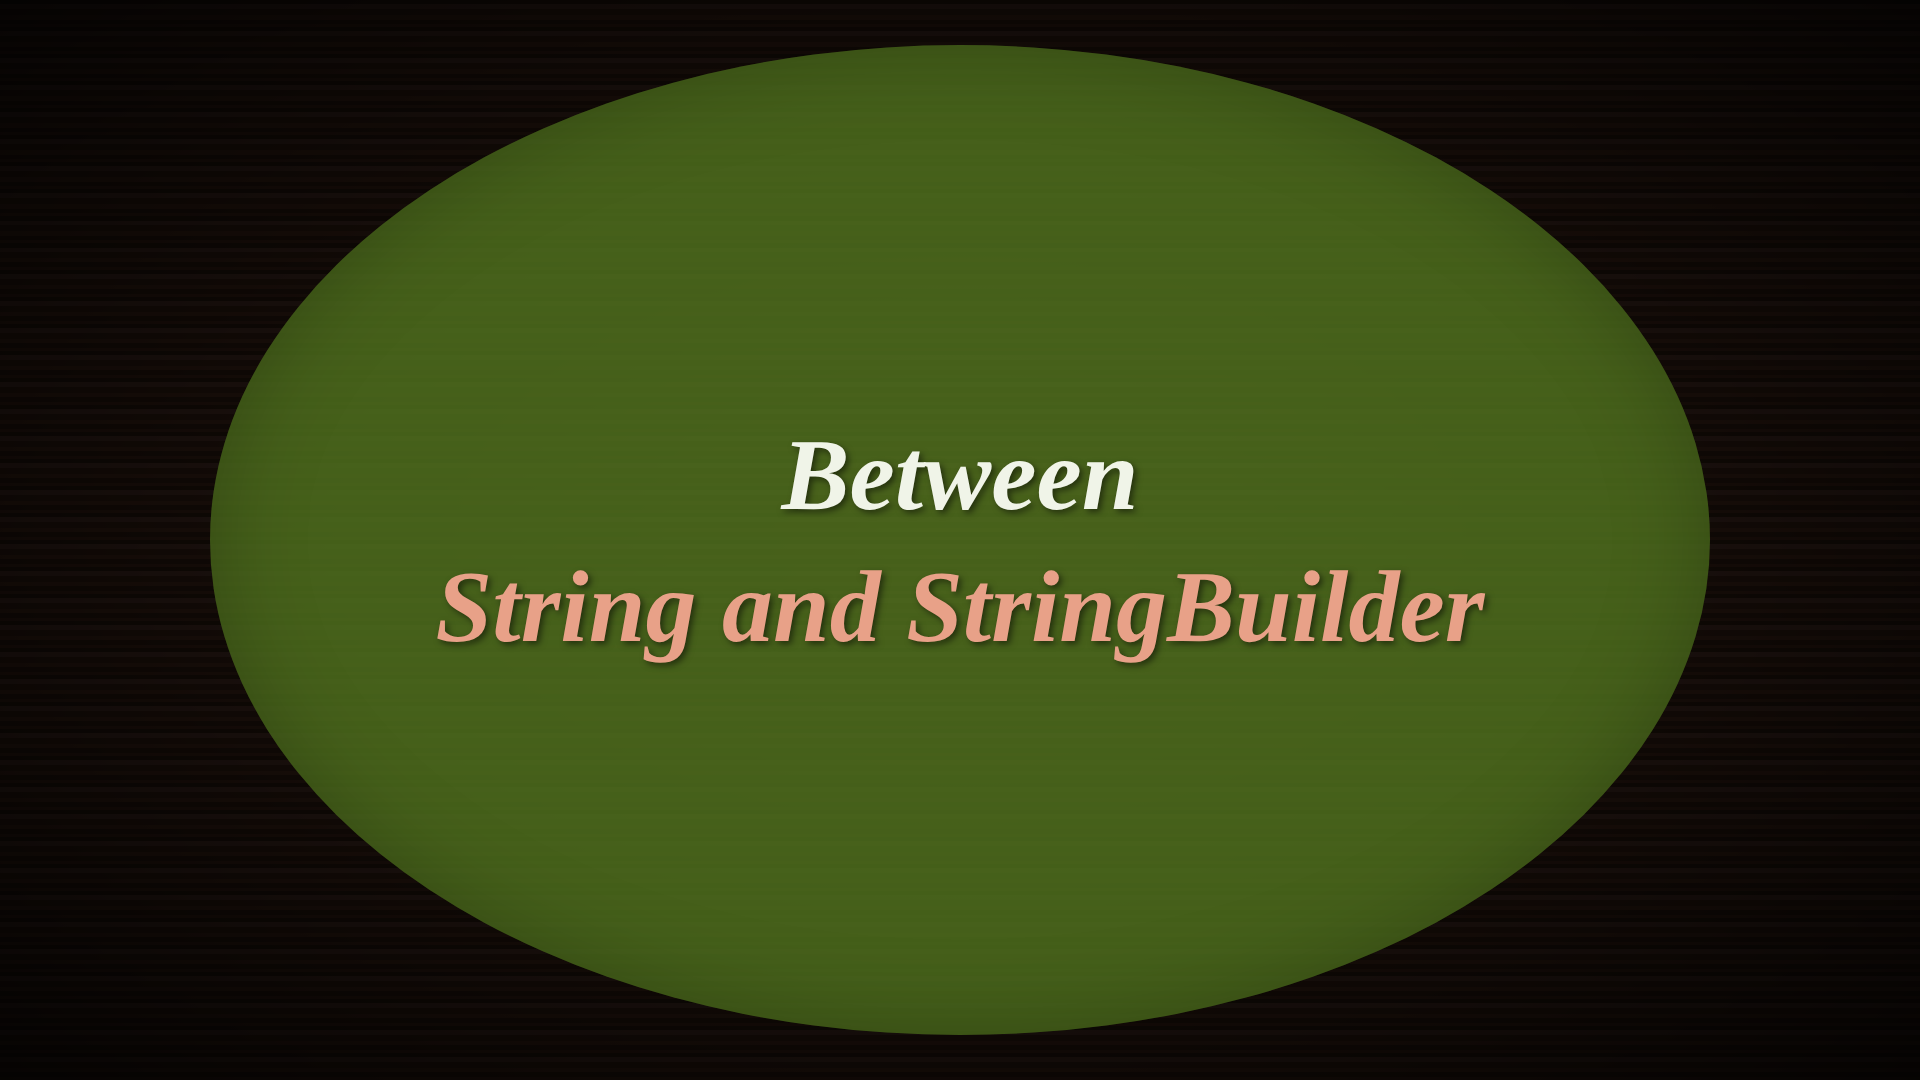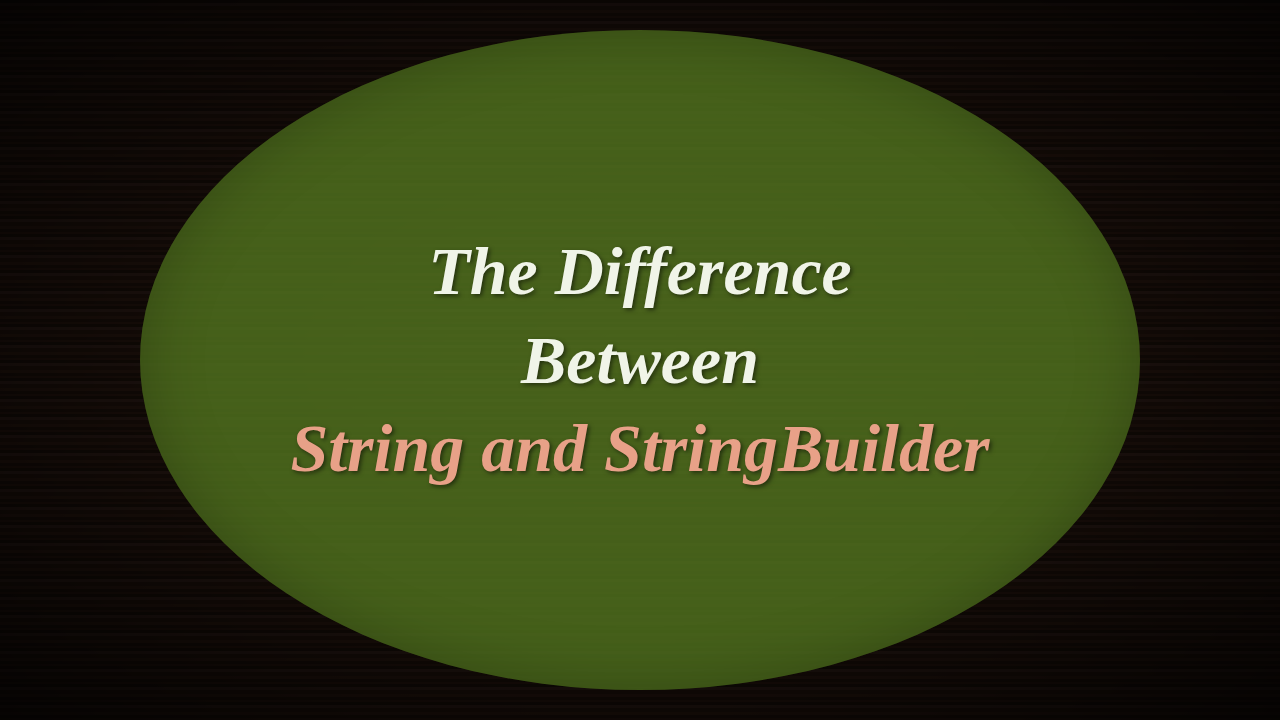--- a/index.html
+++ b/index.html
@@ -43,16 +43,15 @@
     text-shadow: 2px 2px 4px rgba(0,0,0,0.5);
     white-space: nowrap;
   }
   .light { color: #f0f4e8; }
   .accent { color: #e8a188; }
 </style>
 </head>
 <body>
 
 <div class="ellipse">
-  <div class="line light">The Difference</div>
   <div class="line light">Between</div>
   <div class="line accent">String and StringBuilder</div>
 </div>
 
 </body></html>

